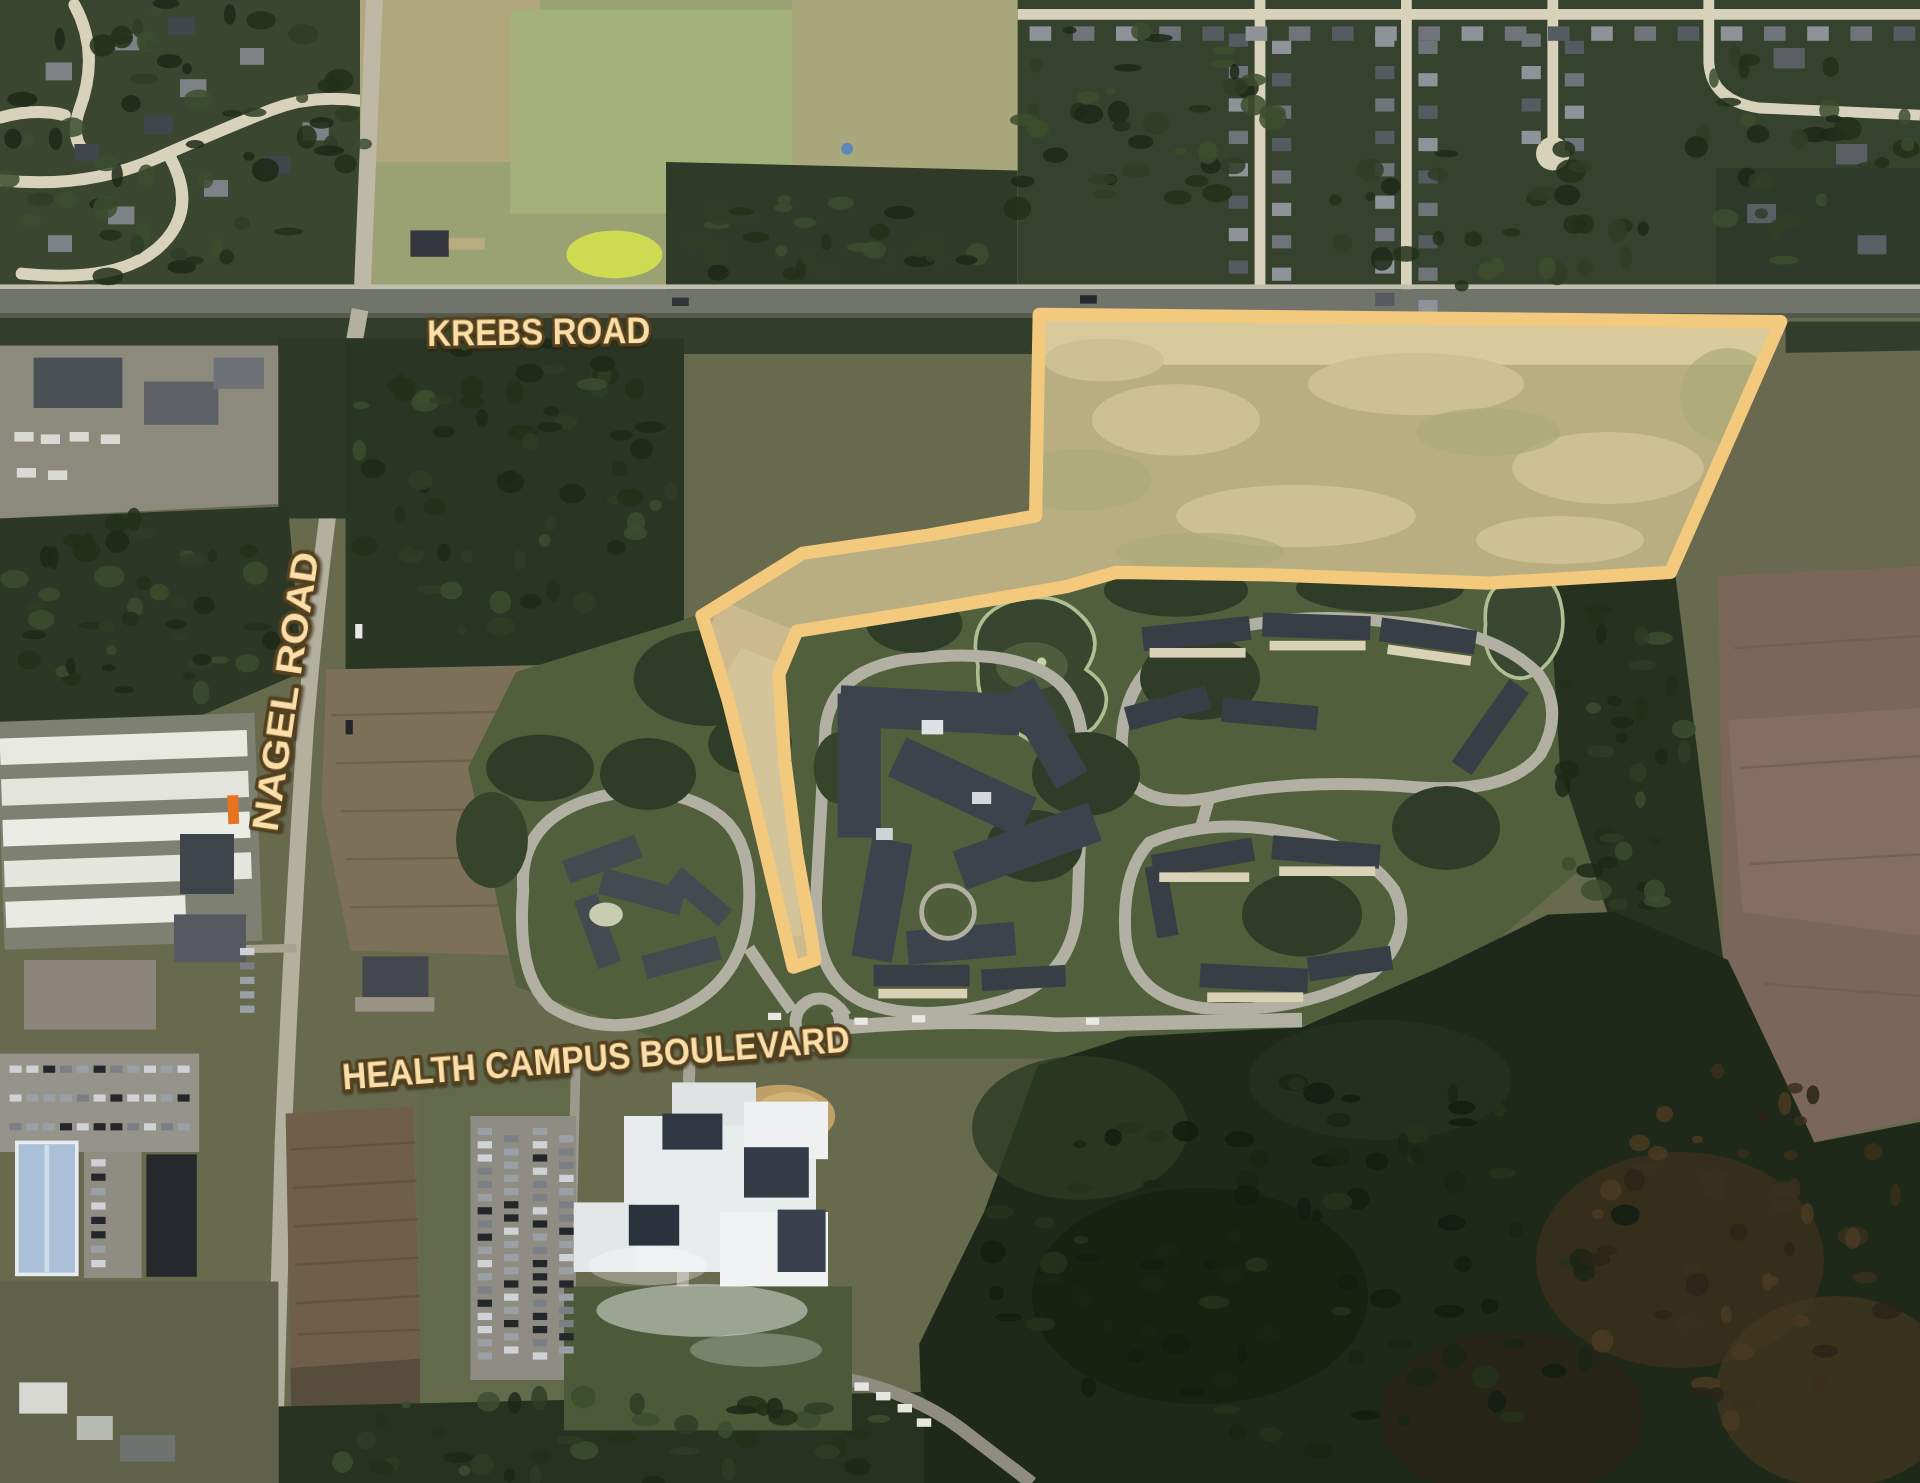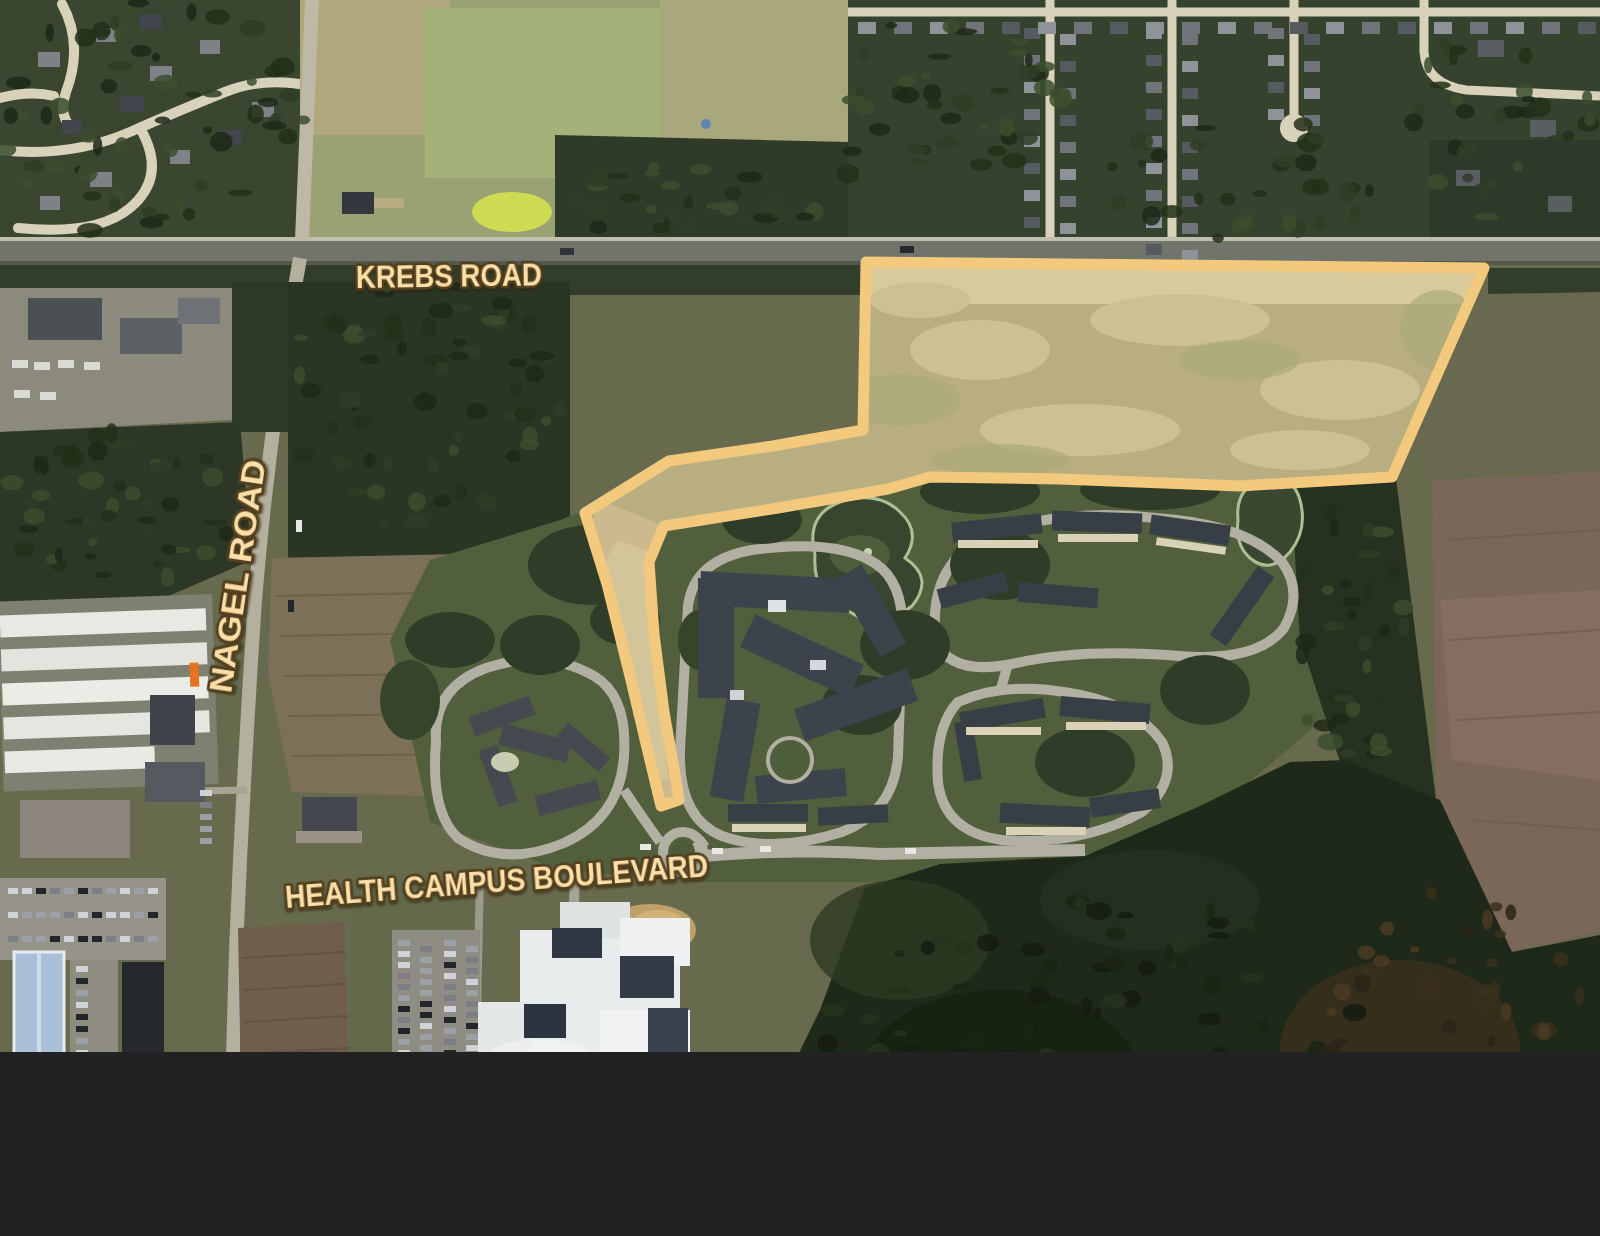--- a/index.html
+++ b/index.html
@@ -1,16 +1,16 @@
 <!DOCTYPE html>
 <html><head>
 <meta charset="utf-8">
 <style>
   html,body{margin:0;padding:0;background:#222;}
-  #stage{position:relative;width:1600px;height:1052px;overflow:hidden;background:#686a4e;
+  #stage{position:relative;width:1600px;height:1236px;overflow:hidden;background:#686a4e;
          font-family:"Liberation Sans",sans-serif;}
   svg{display:block;}
   .roadlabel{font-family:"Liberation Sans",sans-serif;font-weight:bold;
              paint-order:stroke;stroke-linejoin:round;
              filter:drop-shadow(0 2px 1px rgba(40,25,5,0.55));}
 </style>
 </head>
 <body>
 
 <div id="stage">

